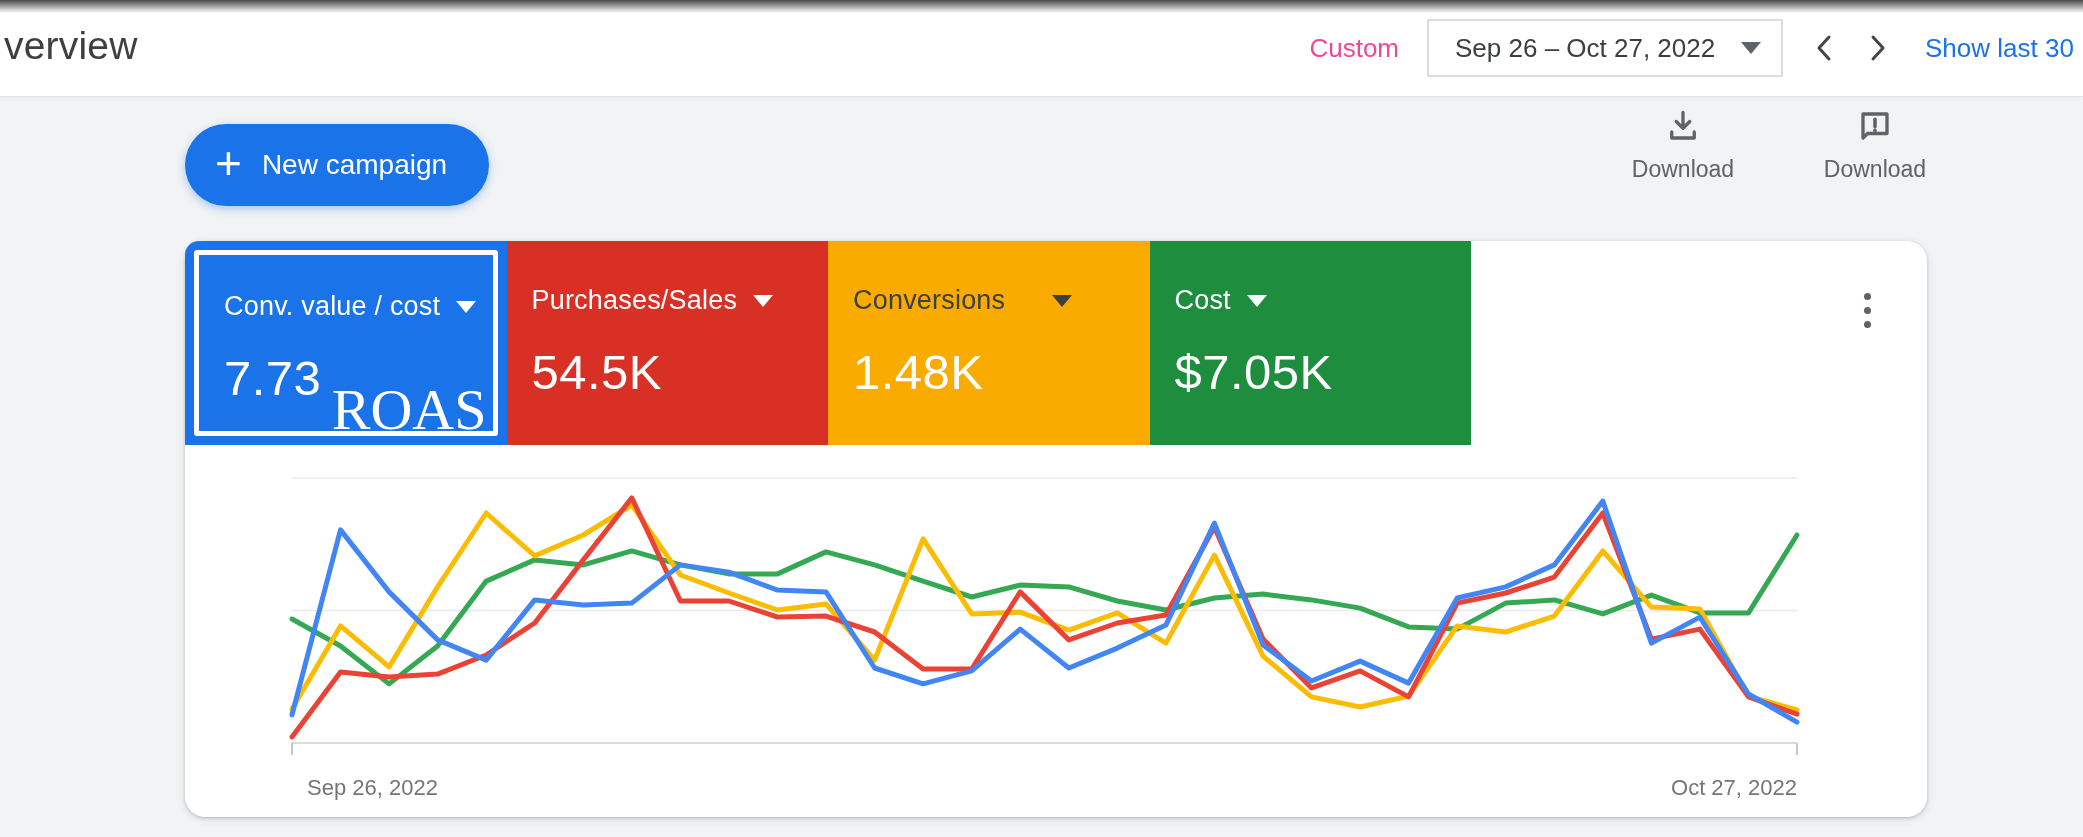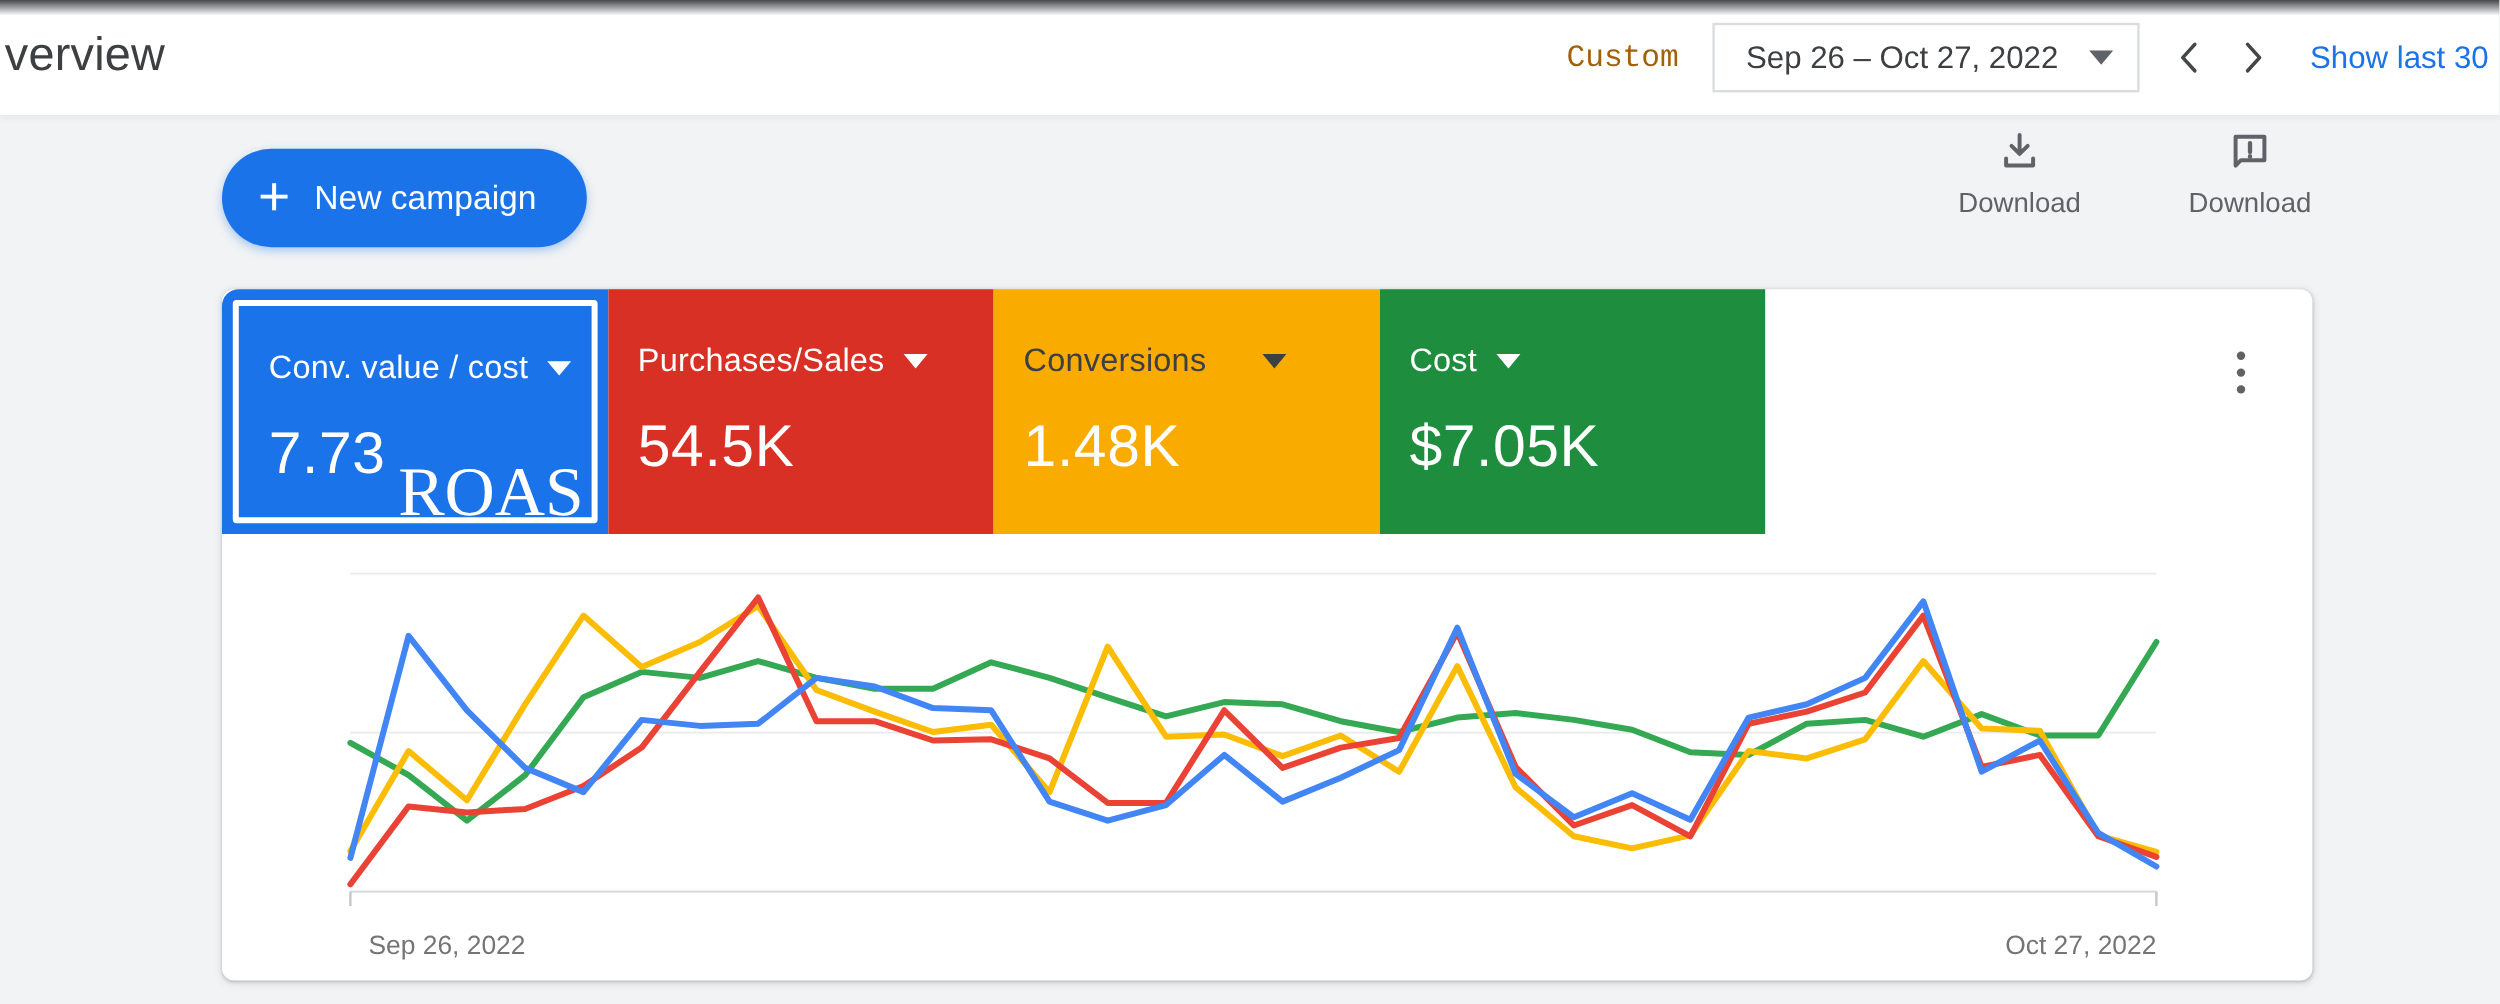--- a/index.html
+++ b/index.html
@@ -9,21 +9,21 @@
   
   .top-shade{position:absolute;left:0;top:0;width:100%;height:13px;
     background:linear-gradient(180deg, rgba(55,57,60,.92), rgba(55,57,60,0));z-index:30;pointer-events:none;}
 
   
   .topbar{position:absolute;left:0;top:0;width:100%;height:96px;background:#ffffff;
     border-bottom:1px solid #e3e5e8; box-shadow:0 1px 4px rgba(0,0,0,.06); z-index:10;
     display:flex;align-items:center;}
   .page-title{position:absolute;left:4px;top:24px;font-size:39px;color:#3c4043;letter-spacing:.2px;}
   .topbar-right{position:absolute;right:0;top:0;height:96px;display:flex;align-items:center;}
-  .custom-label{font-size:26px;color:#a16207;margin-right:28px;font-family:Liberation Mono, monospace;}
+  .custom-label{font-size:26px;color:#ec4899;margin-right:28px;}
   .date-box{display:flex;align-items:center;justify-content:space-between;box-sizing:border-box;
     width:356px;height:58px;background:#fff;border:2px solid #dadce0;border-radius:0;
     padding:0 20px 0 26px;font-size:26px;font-weight:500;color:#3c4043;cursor:pointer;font-family:inherit;}
   .caret{width:0;height:0;border-left:10px solid transparent;border-right:10px solid transparent;
     border-top:12px solid #5f6368;display:inline-block;margin-left:24px;}
   .nav-chevron{background:none;border:none;padding:0;margin:0 0 0 28px;cursor:pointer;display:flex;align-items:center;}
   .show-last{font-size:26px;font-weight:500;color:#1a73e8;margin-left:34px;margin-right:0;
     white-space:nowrap;overflow:hidden;width:158px;cursor:pointer;text-decoration:none;}
 
   
@@ -33,21 +33,21 @@
     background:#1a73e8;color:#fff;font-family:inherit;font-size:28px;font-weight:500;
     display:flex;align-items:center;padding:0 42px 0 30px;cursor:pointer;
     box-shadow:0 3px 8px rgba(26,115,232,.35);}
   .plus{font-size:46px;font-weight:300;margin-right:20px;line-height:0;position:relative;top:-2px;}
 
   .tools{position:absolute;left:1618px;top:12px;display:flex;gap:62px;}
   .tool{display:flex;flex-direction:column;align-items:center;color:#5f6368;font-size:23px;cursor:pointer;width:130px;}
   .tool svg{margin-bottom:12px;}
 
   
-  .card{position:absolute;left:185px;top:145px;width:1742px;height:576px;background:#fff;border-radius:10px;
+  .card{position:absolute;left:185px;top:145px;width:1742px;height:576px;background:#fff;border-radius:20px;
     box-shadow:0 1px 3px rgba(60,64,67,.25), 0 2px 8px rgba(60,64,67,.12);}
 
   .scorecards{position:absolute;left:0;top:0;height:204px;display:flex;}
   .scorecard{position:relative;width:321.5px;height:204px;border:none;padding:0;margin:0;cursor:pointer;
     font-family:inherit;text-align:left;display:block;}
   .scorecard.first{border-top-left-radius:14px;}
   .scorecard.selected::before{content:"";position:absolute;left:9px;top:9px;right:9px;bottom:9px;
     border:5px solid #ffffff;border-radius:3px;pointer-events:none;}
   .sc-inner{position:absolute;left:25px;top:44px;right:10px;}
   .scorecard.selected .sc-inner{left:39px;top:50px;}

